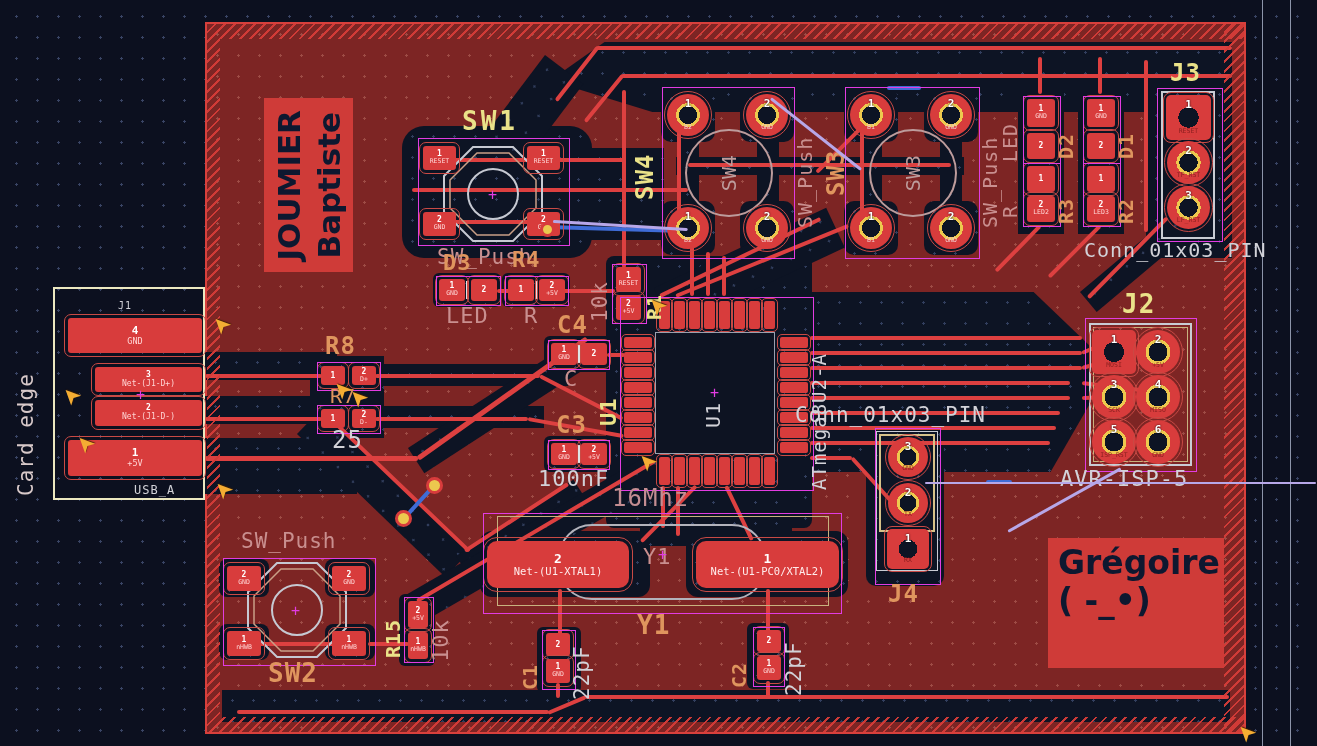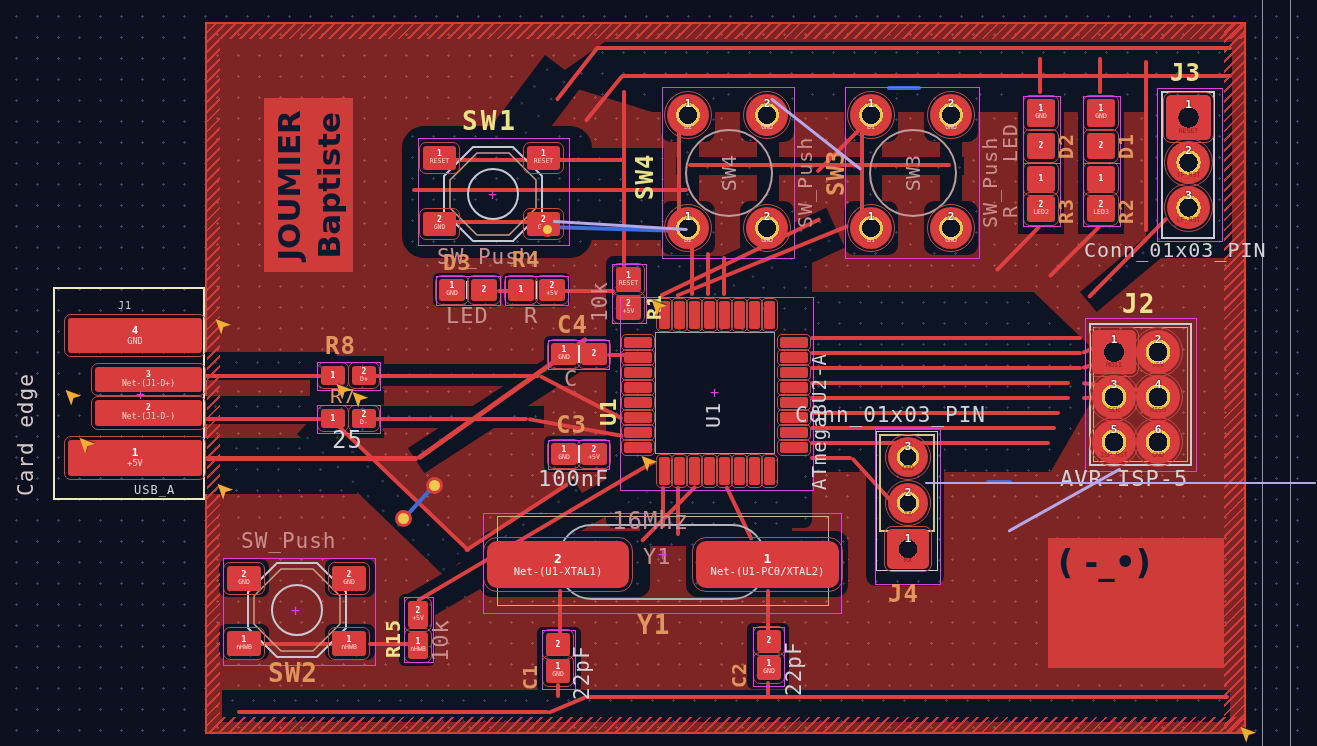--- a/index.html
+++ b/index.html
@@ -136,20 +136,21 @@
       </div>
     <div class="lbl cw" style="left:134px;top:484px;font-size:12px">USB_A</div>
     <div class="mx" style="left:136px;top:388px">+</div>
   </div>
 
   <div class="authorbox" style="left:264px;top:98px;width:89px;height:174px;display:flex;gap:4px;align-items:center;justify-content:center">
     <span class="vt" style="font-size:31px">JOUMIER</span>
     <span class="vt" style="font-size:31px">Baptiste</span>
   </div>
   <div class="authorbox" style="left:1048px;top:538px;width:176px;height:130px;padding:6px 10px;box-sizing:border-box">
+    <div style="font-size:33px;line-height:1.15">Grégoire</div>
     <div style="font-size:33px;line-height:1.15">( -_•)</div>
   </div>
 
   <div class="layer">
     <div class="lbl cy" style="left:462px;top:108px;font-size:26px;font-weight:bold;letter-spacing:3px">SW1</div>
     <div class="court" style="left:418px;top:138px;width:150px;height:106px"></div>
     <svg class="oct" style="left:441px;top:144px" width="104" height="100" viewBox="0 0 104 100">
       <polygon points="32,3 72,3 101,32 101,68 72,97 32,97 3,68 3,32" fill="none" stroke="#c6c9d2" stroke-width="2"></polygon>
       <polygon points="36,9 68,9 95,36 95,64 68,91 36,91 9,64 9,36" fill="none" stroke="#c99f86" stroke-width="1.5"></polygon>
       <circle cx="52" cy="50" r="25" fill="none" stroke="#c6c9d2" stroke-width="2"></circle>
@@ -271,21 +272,21 @@
   <div class="layer">
     <div class="court" style="left:620px;top:297px;width:192px;height:192px"></div>
     <div class="silk" style="left:655px;top:332px;width:120px;height:122px;background:#0d1322;border:1px solid #9aa0ae;z-index:5"></div>
     <div class="lbl vt cw" style="left:703px;top:358px;height:70px;font-size:20px;z-index:8">U1</div>
     <div class="mx" style="left:710px;top:386px">+</div>
     <div class="lbl vt cy" style="left:598px;top:362px;height:64px;font-size:22px;font-weight:bold">U1</div>
     <div class="lbl vt cw" style="left:810px;top:298px;height:192px;font-size:19px">ATmega8U2-A</div>
   </div>
 
   <div class="layer">
-    <div class="lbl" style="left:612px;top:509px;font-size:24px;color:#c48d92">16Mhz</div>
+    <div class="lbl" style="left:612px;top:486px;font-size:24px;color:#c48d92">16Mhz</div>
     <div class="court" style="left:483px;top:513px;width:357px;height:99px"></div>
     <div class="silk" style="left:497px;top:516px;width:332px;height:90px;border:1px solid #c8b27e"></div>
     <div class="silk" style="left:558px;top:524px;width:208px;height:76px;border:2px solid #b3b3bc;border-radius:34px"></div>
     <div class="spad ypad" style="left:487px;top:541px;width:142px;height:47px;border-radius:10px">
         <span class="n">2</span>
         <span class="nt">Net-(U1-XTAL1)</span>
       </div>
     <div class="spad ypad" style="left:696px;top:541px;width:143px;height:47px;border-radius:10px">
         <span class="n">1</span>
         <span class="nt">Net-(U1-PC0/XTAL2)</span>

